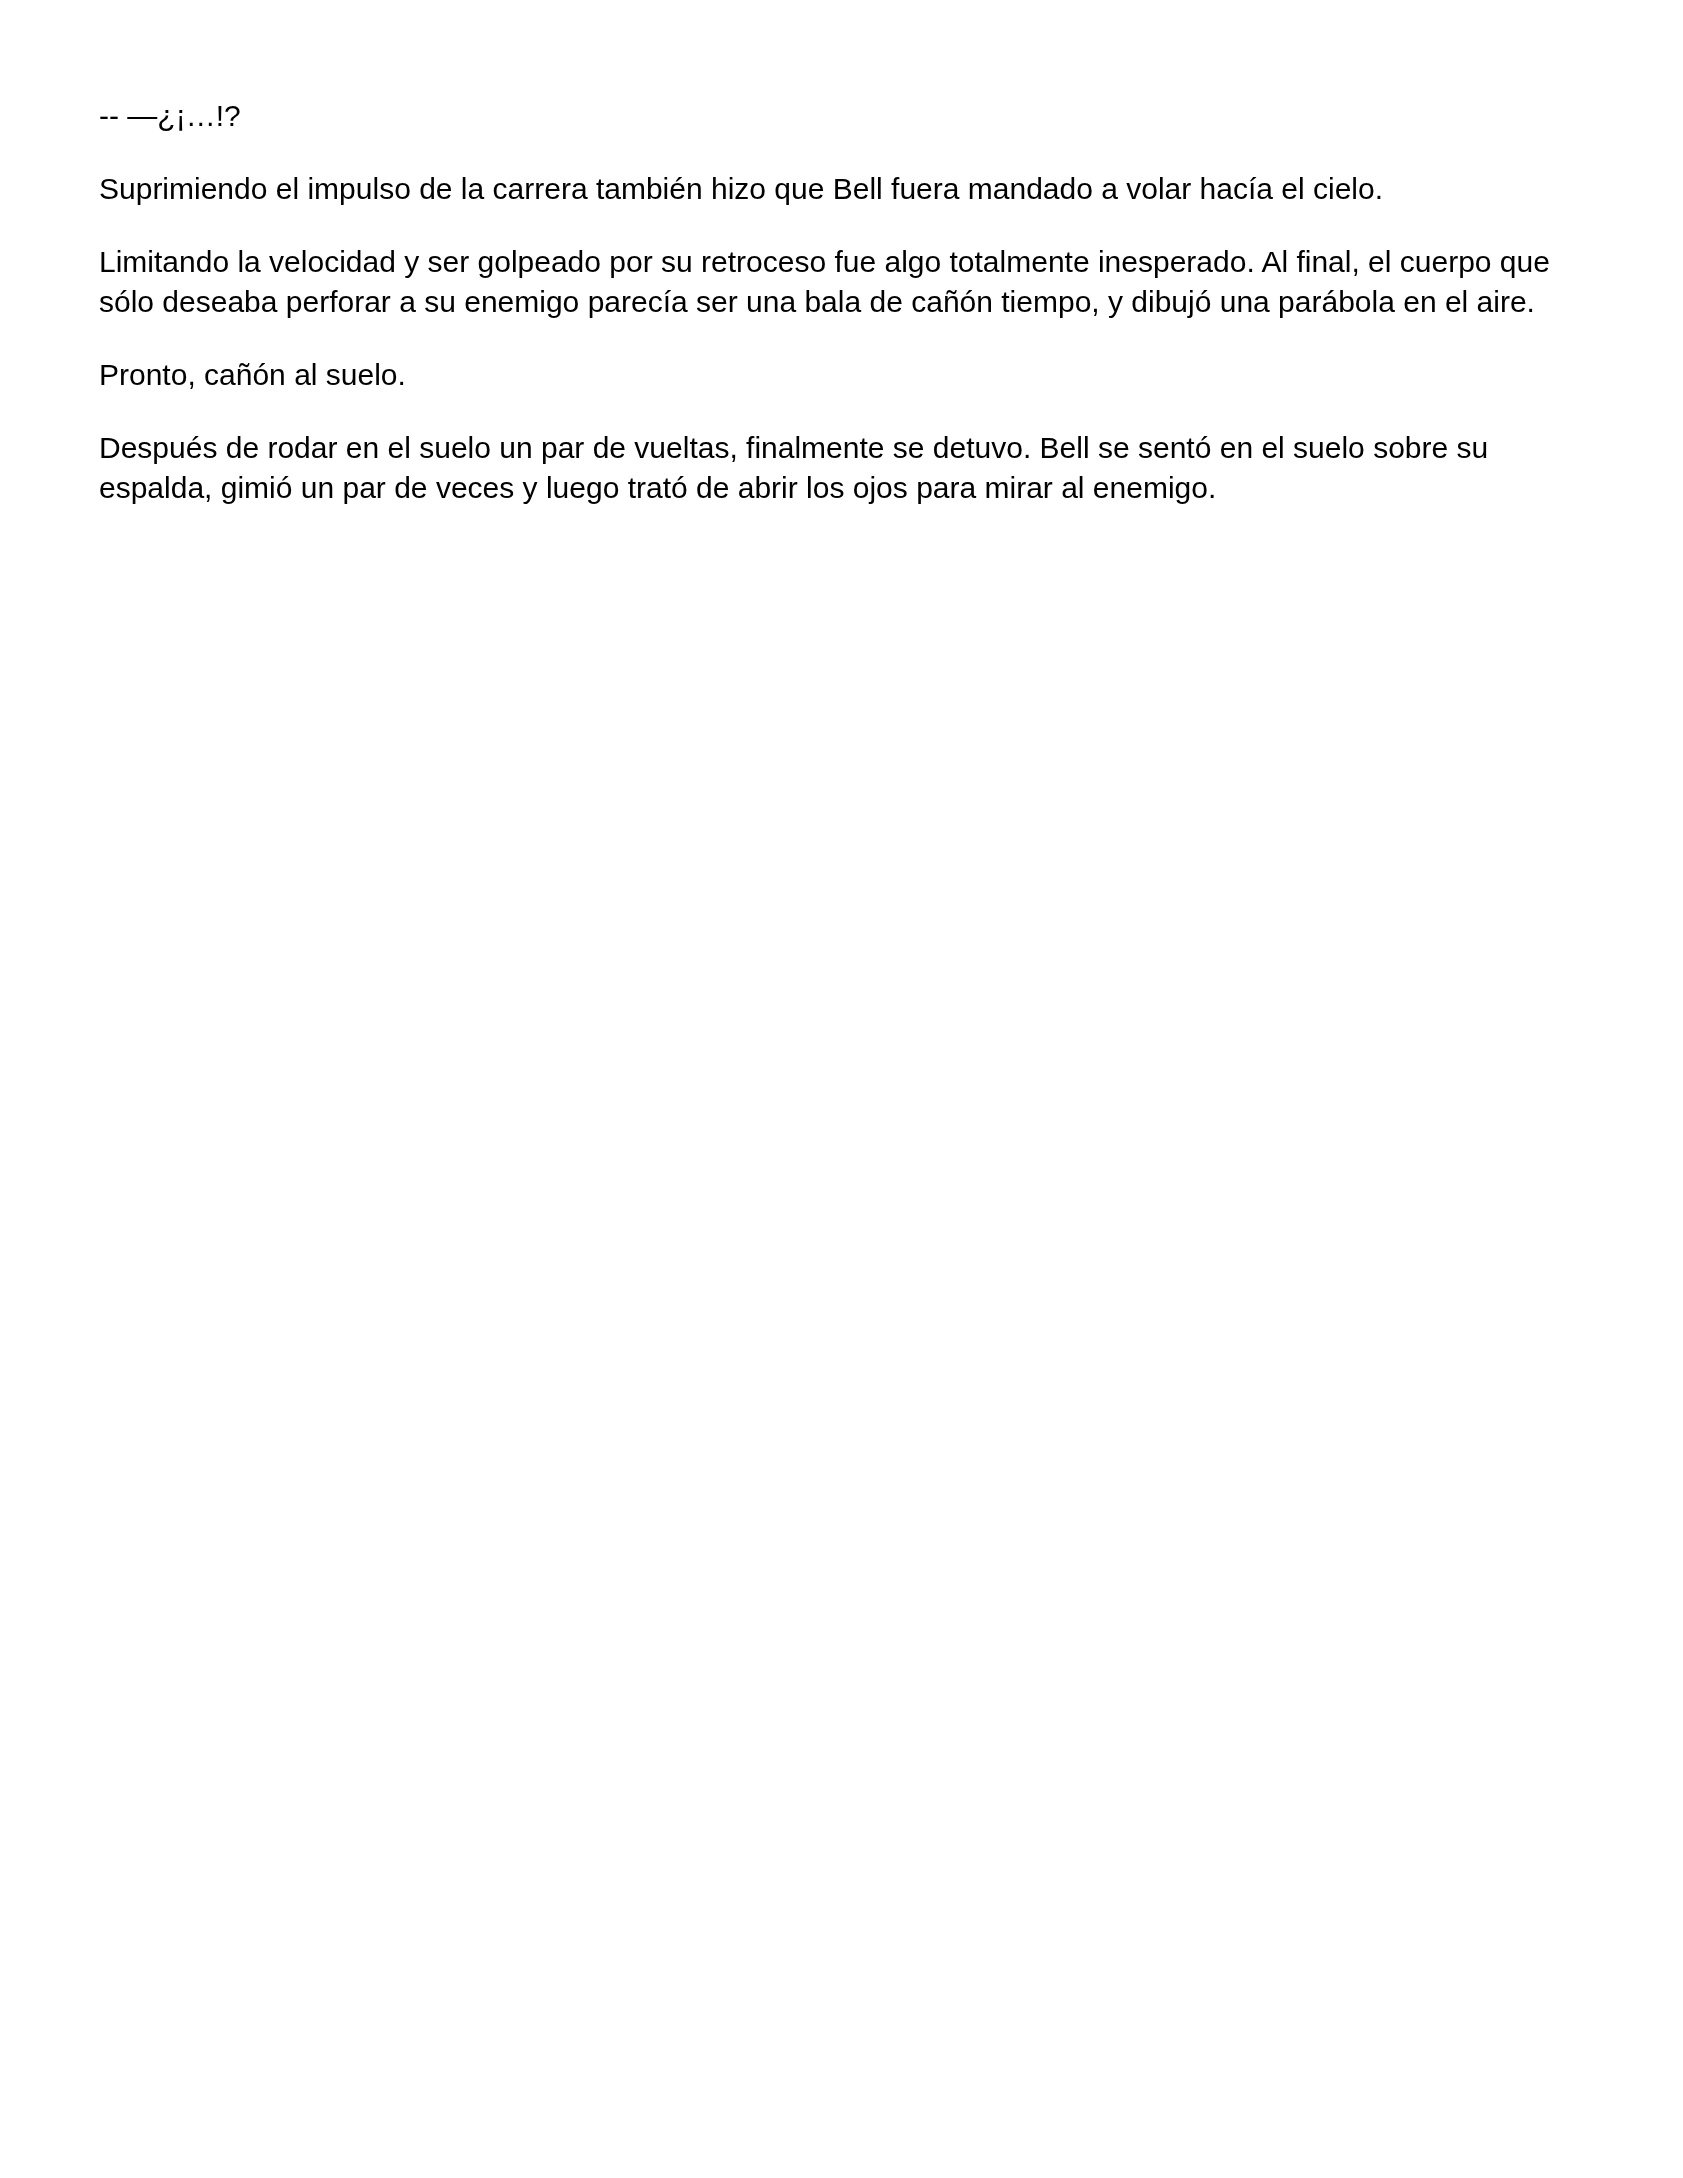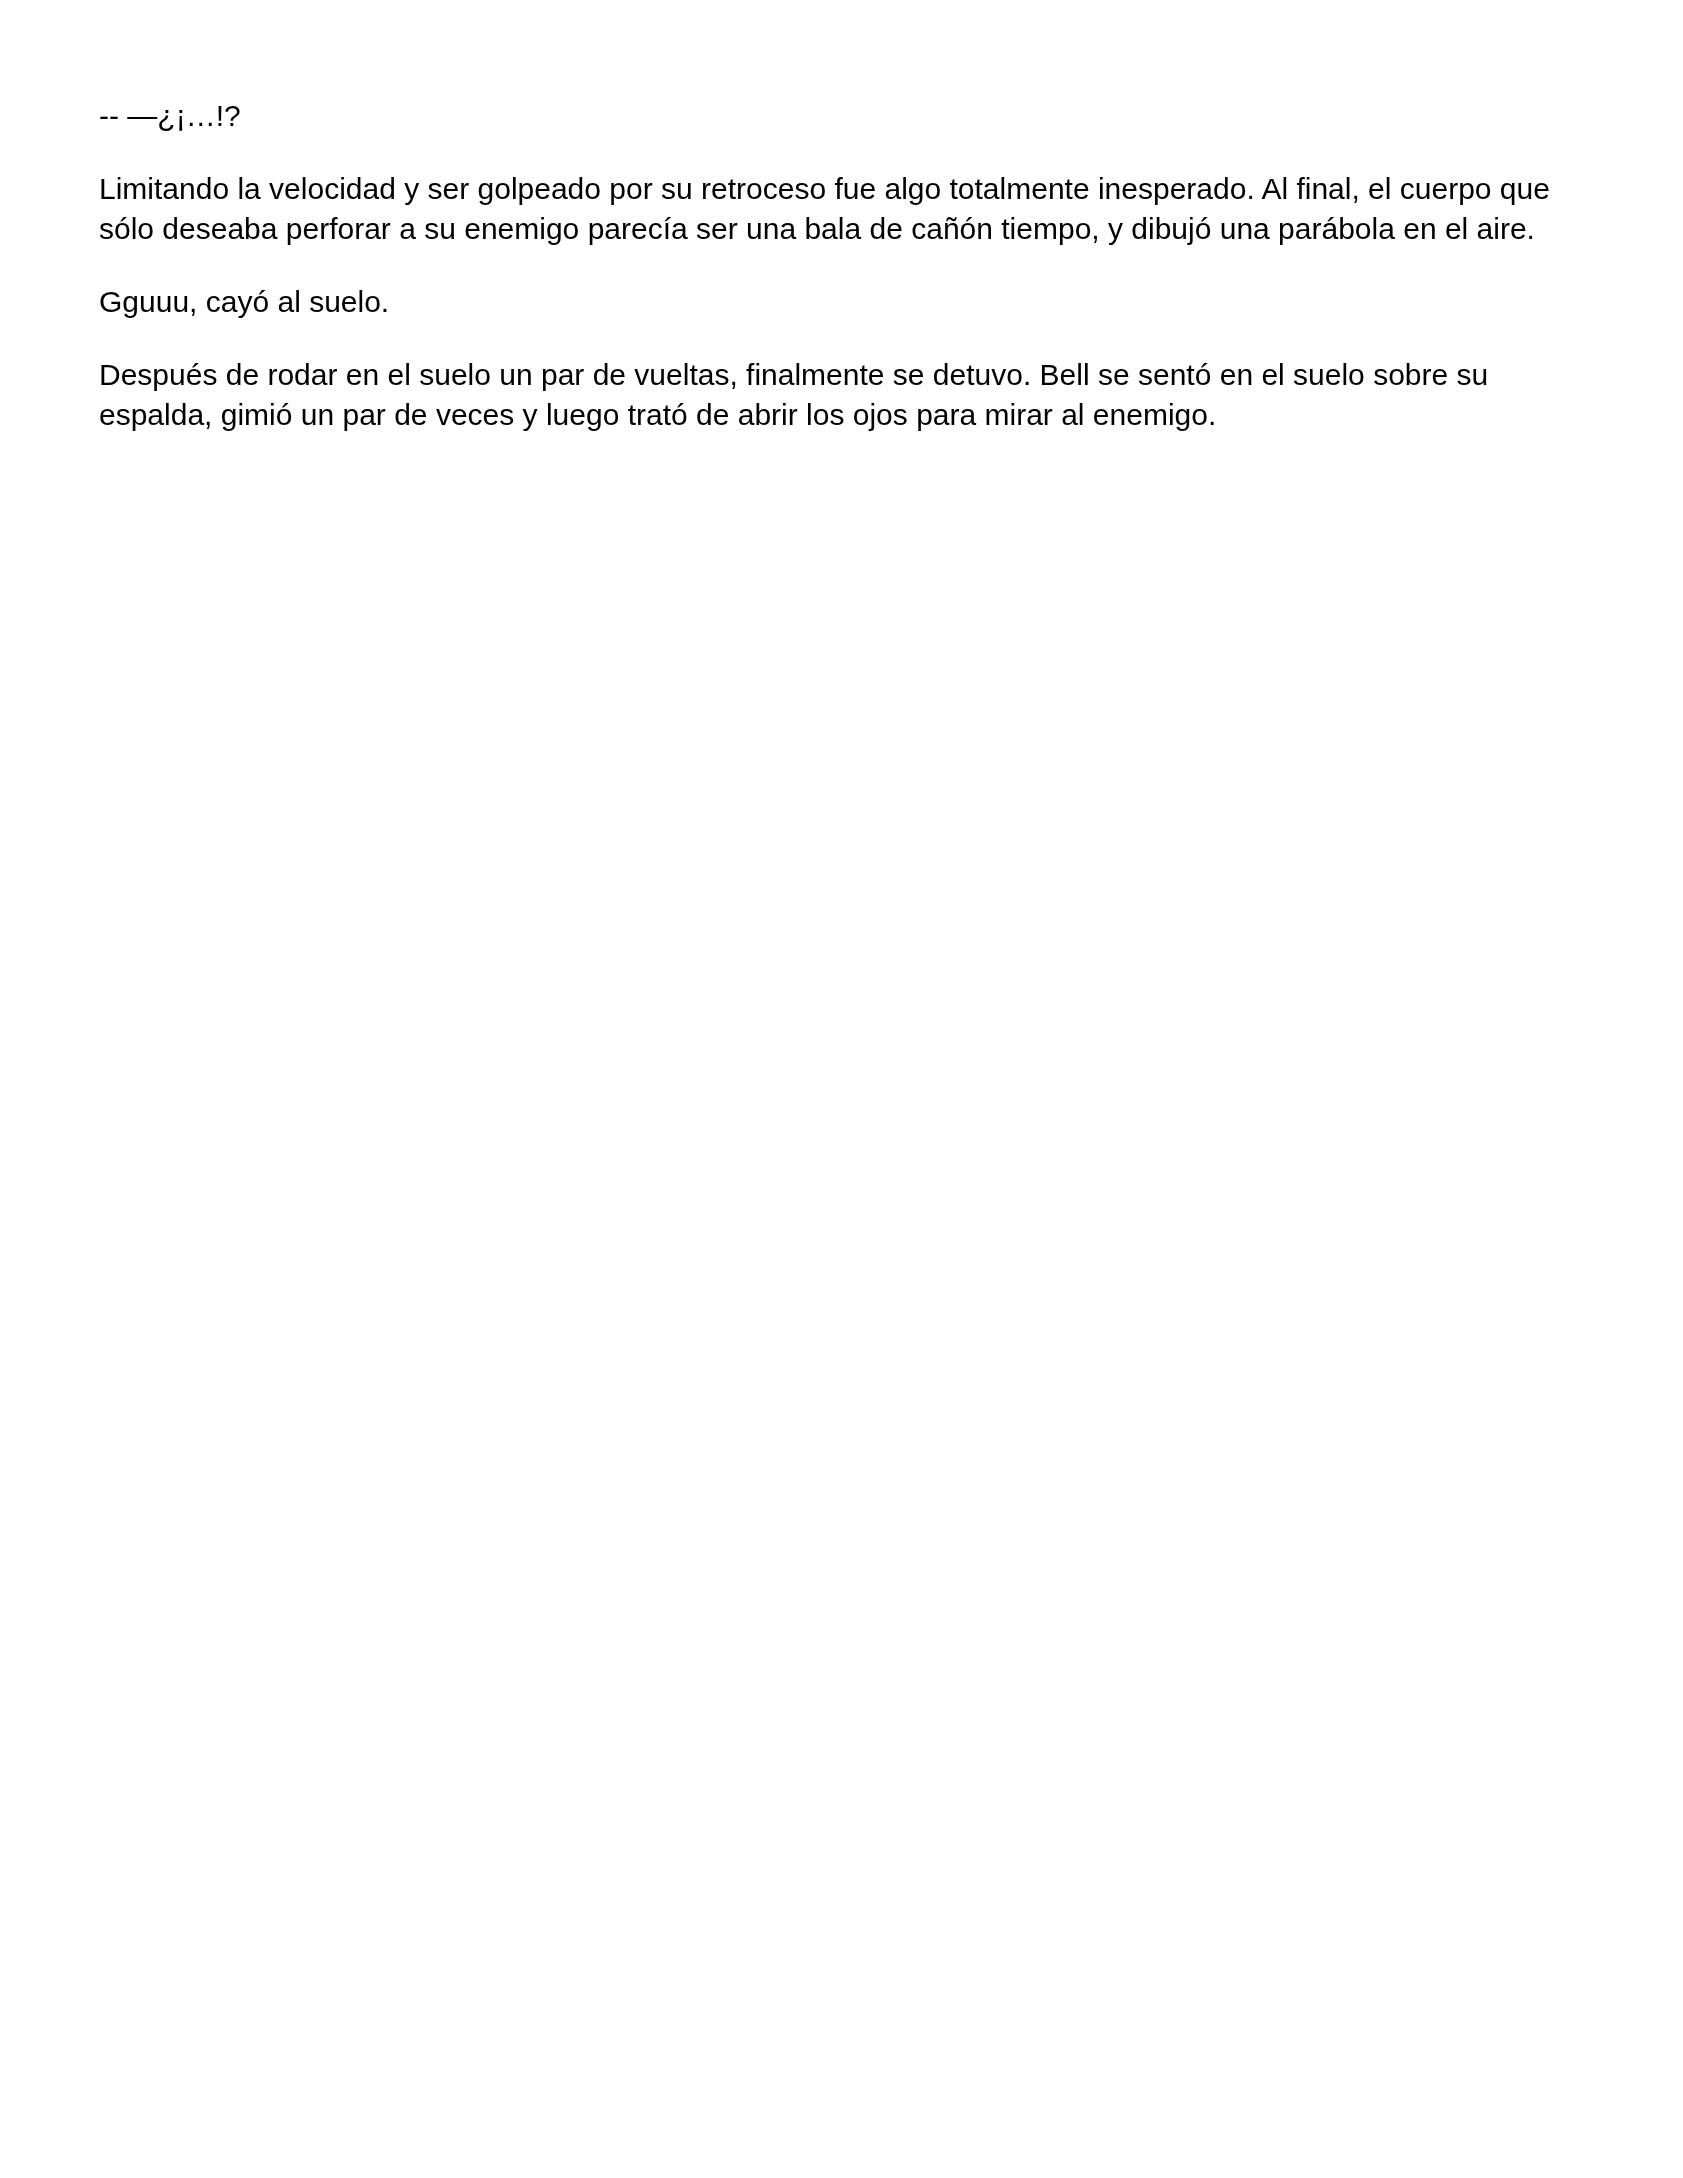--- a/index.html
+++ b/index.html
@@ -27,17 +27,18 @@
     text-align: left;
     letter-spacing: 0;
     word-spacing: 0;
   }
 </style>
 </head>
 <body>
 
 <div class="page">
   <p class="para">-- —¿¡…!?</p>
+  <p class="para">Suprimiendo el impulso de la carrera también hizo que Bell fuera mandado a volar hacía el cielo.</p>
   <p class="para">Limitando la velocidad y ser golpeado por su retroceso fue algo totalmente inesperado. Al final, el cuerpo que sólo deseaba perforar a su enemigo parecía ser una bala de cañón tiempo, y dibujó una parábola en el aire.</p>
-  <p class="para">Gguuu, cayó al suelo.</p>
+  <p class="para">Pronto, cañón al suelo.</p>
   <p class="para">Después de rodar en el suelo un par de vueltas, finalmente se detuvo. Bell se sentó en el suelo sobre su espalda, gimió un par de veces y luego trató de abrir los ojos para mirar al enemigo.</p>
 </div>
 
 
 </body></html>

